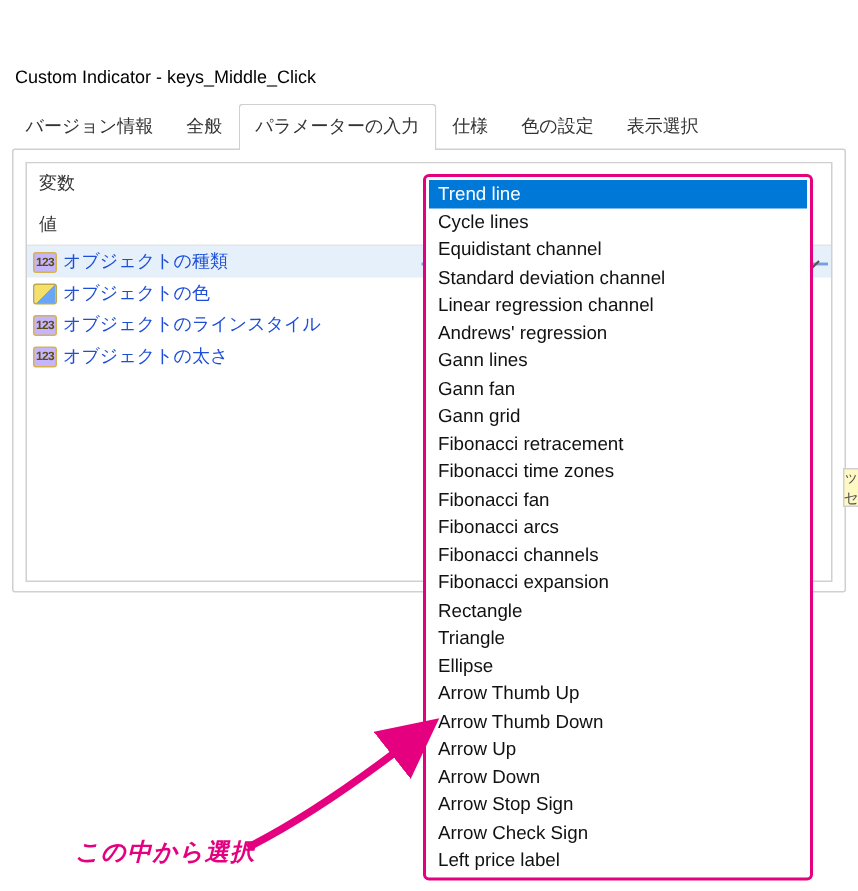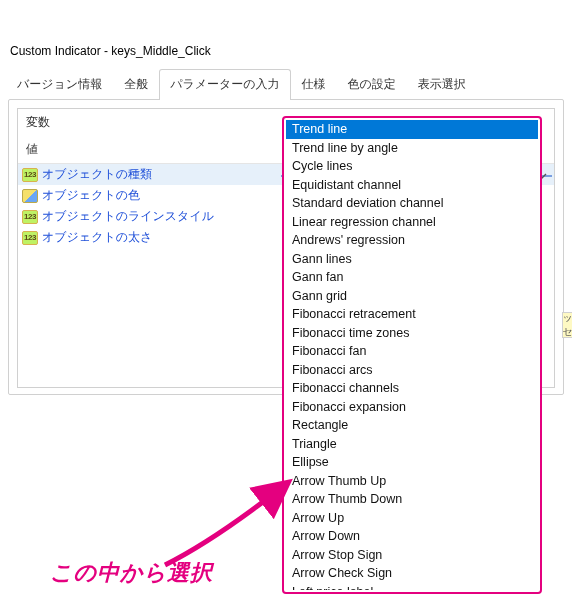--- a/index.html
+++ b/index.html
@@ -101,21 +101,21 @@
       position: relative;
     }
     .ico {
       width: 16px;
       height: 14px;
       display: inline-flex;
       align-items: center;
       justify-content: center;
     }
     .ico-num {
-      background: #bef264;
+      background: #c4b5fd;
       border: 1px solid #d8b24e;
       border-radius: 2px;
       font-size: 8px;
       line-height: 1;
       color: #5a4a15;
       font-weight: bold;
       letter-spacing: -0.5px;
     }
     .ico-color {
       position: relative;
@@ -175,21 +175,21 @@
       left:160px;
       top:470px;
       z-index:25;
       pointer-events:none;
     }
     .arrow svg{width:145px;height:100px;overflow:visible;}
     .ann-text{
       position:absolute;
       left:50px;
       top:558px;
-      font-size:22px;
+      font-size:16px;
       font-weight:700;
       color:#e4007f;
       font-style: italic;
       z-index:25;
       letter-spacing:1px;
     }
     .side-btn{
       position:absolute;
       right:0;
       top:312px;
@@ -267,21 +267,20 @@
           </div>
         </div>
     </div>
   </div>
 
   <div class="side-btn">ッセ</div>
 
   <div class="dropdown">
     <div class="dropdown-inner" id="dropdown-list">
         <div class="opt sel">Trend line</div>
-        <div class="opt">Trend line by angle</div>
         <div class="opt">Cycle lines</div>
         <div class="opt">Equidistant channel</div>
         <div class="opt">Standard deviation channel</div>
         <div class="opt">Linear regression channel</div>
         <div class="opt">Andrews' regression</div>
         <div class="opt">Gann lines</div>
         <div class="opt">Gann fan</div>
         <div class="opt">Gann grid</div>
         <div class="opt">Fibonacci retracement</div>
         <div class="opt">Fibonacci time zones</div>

